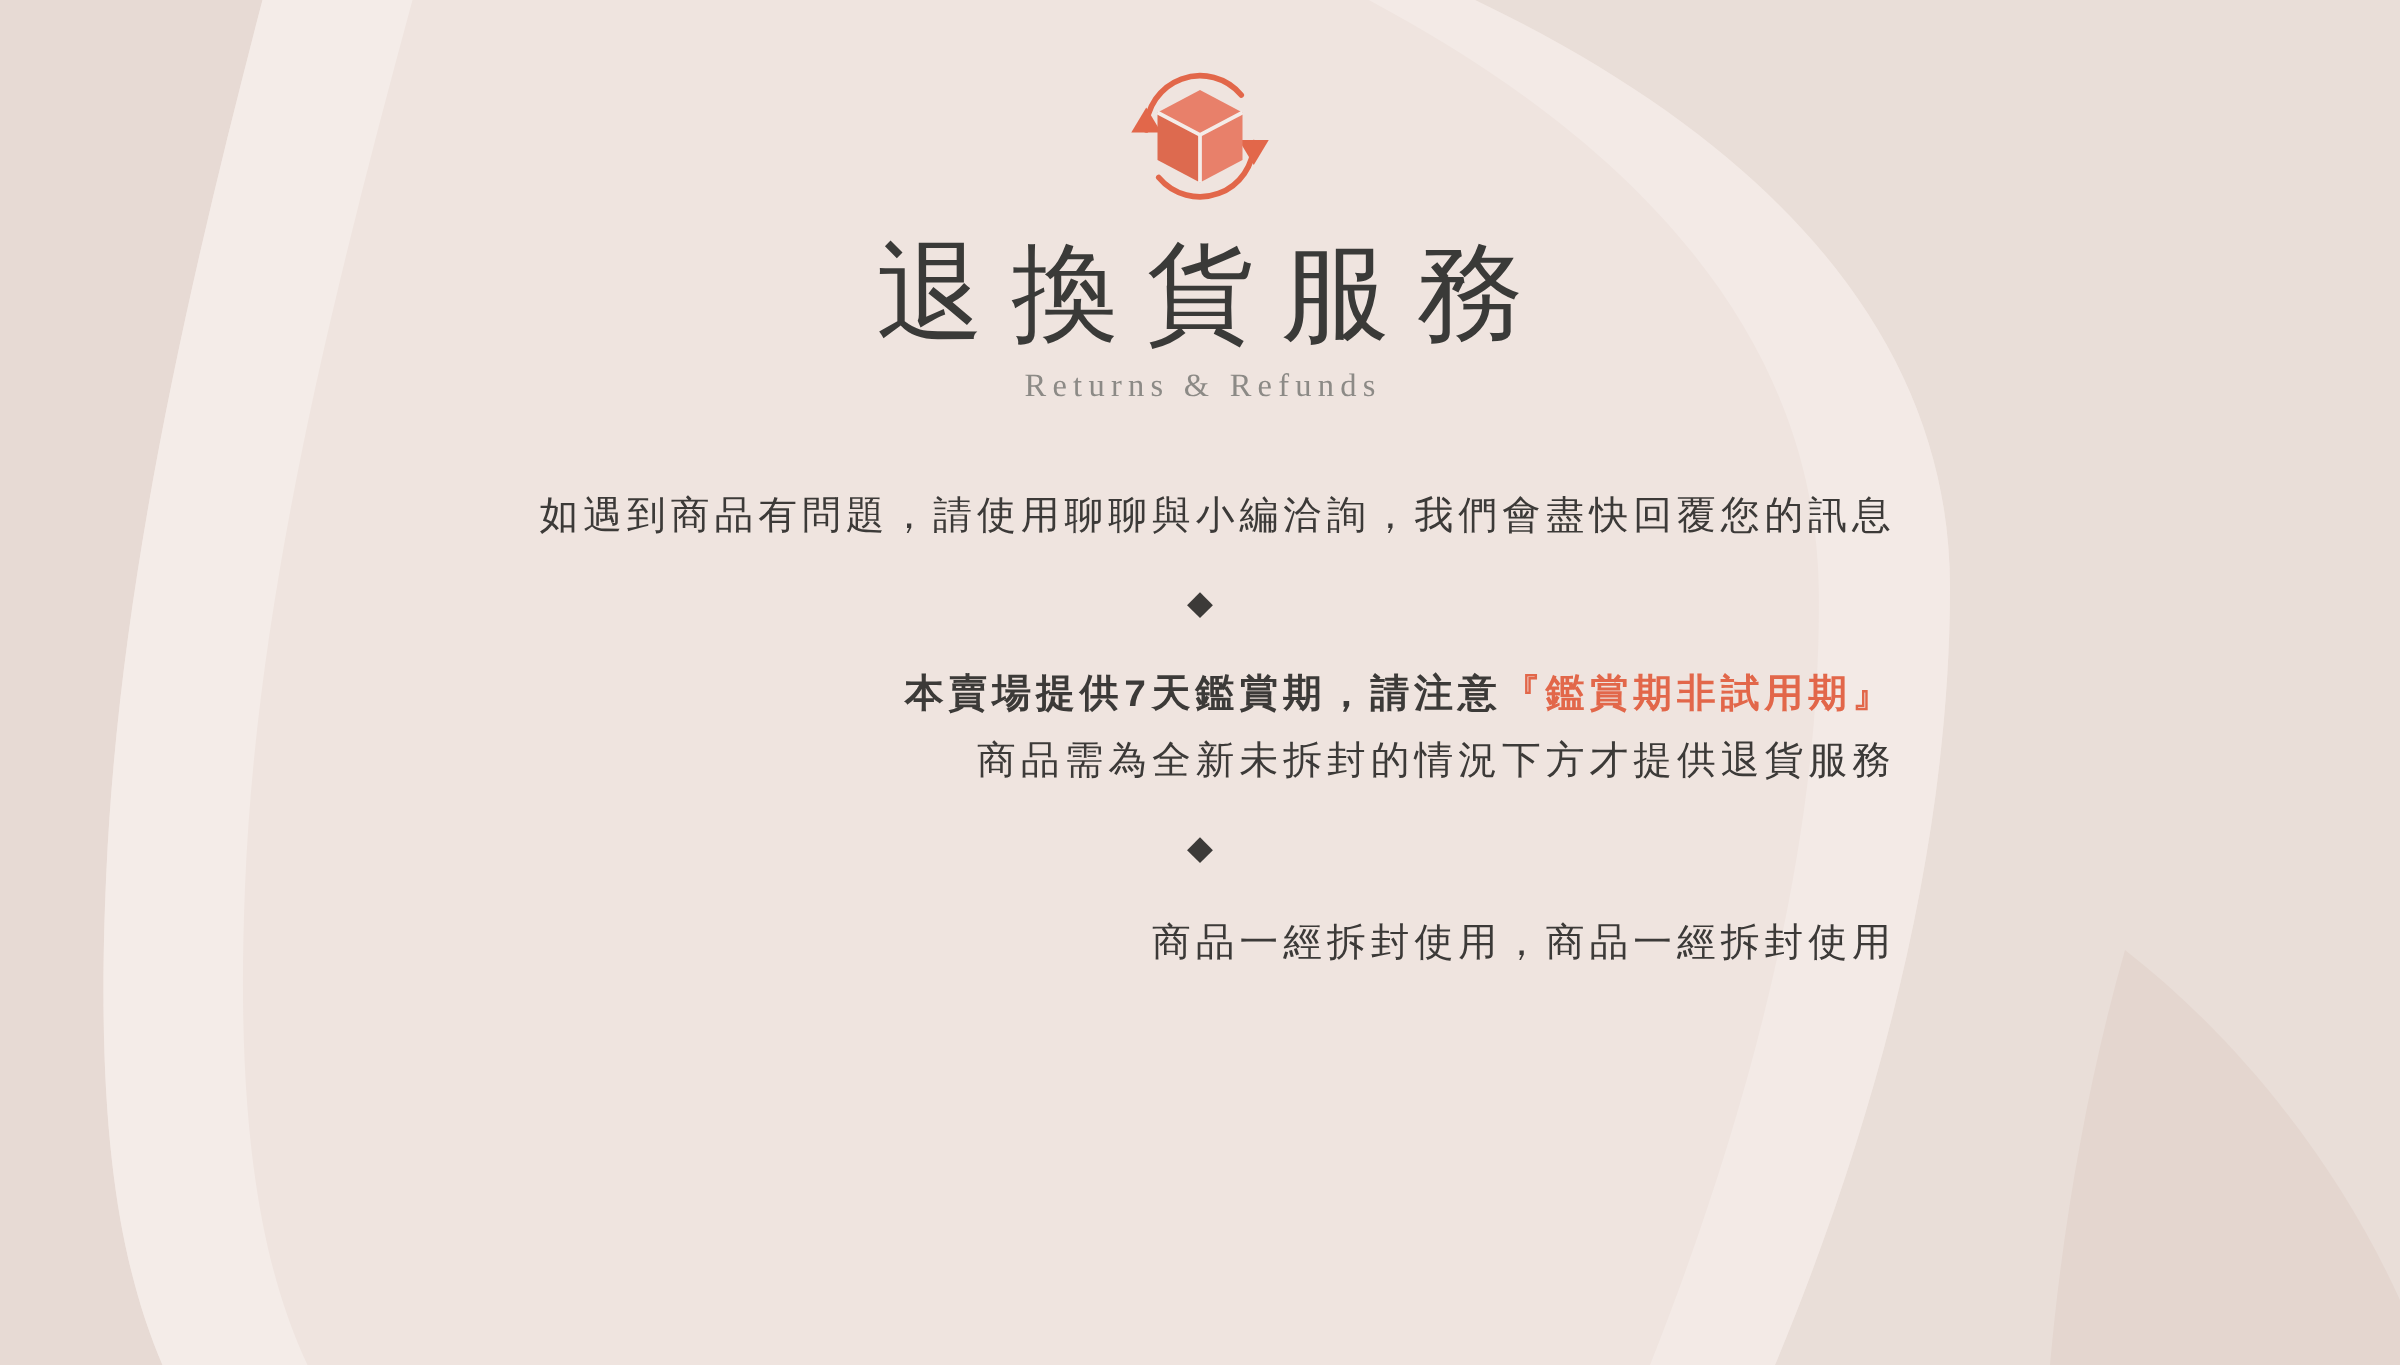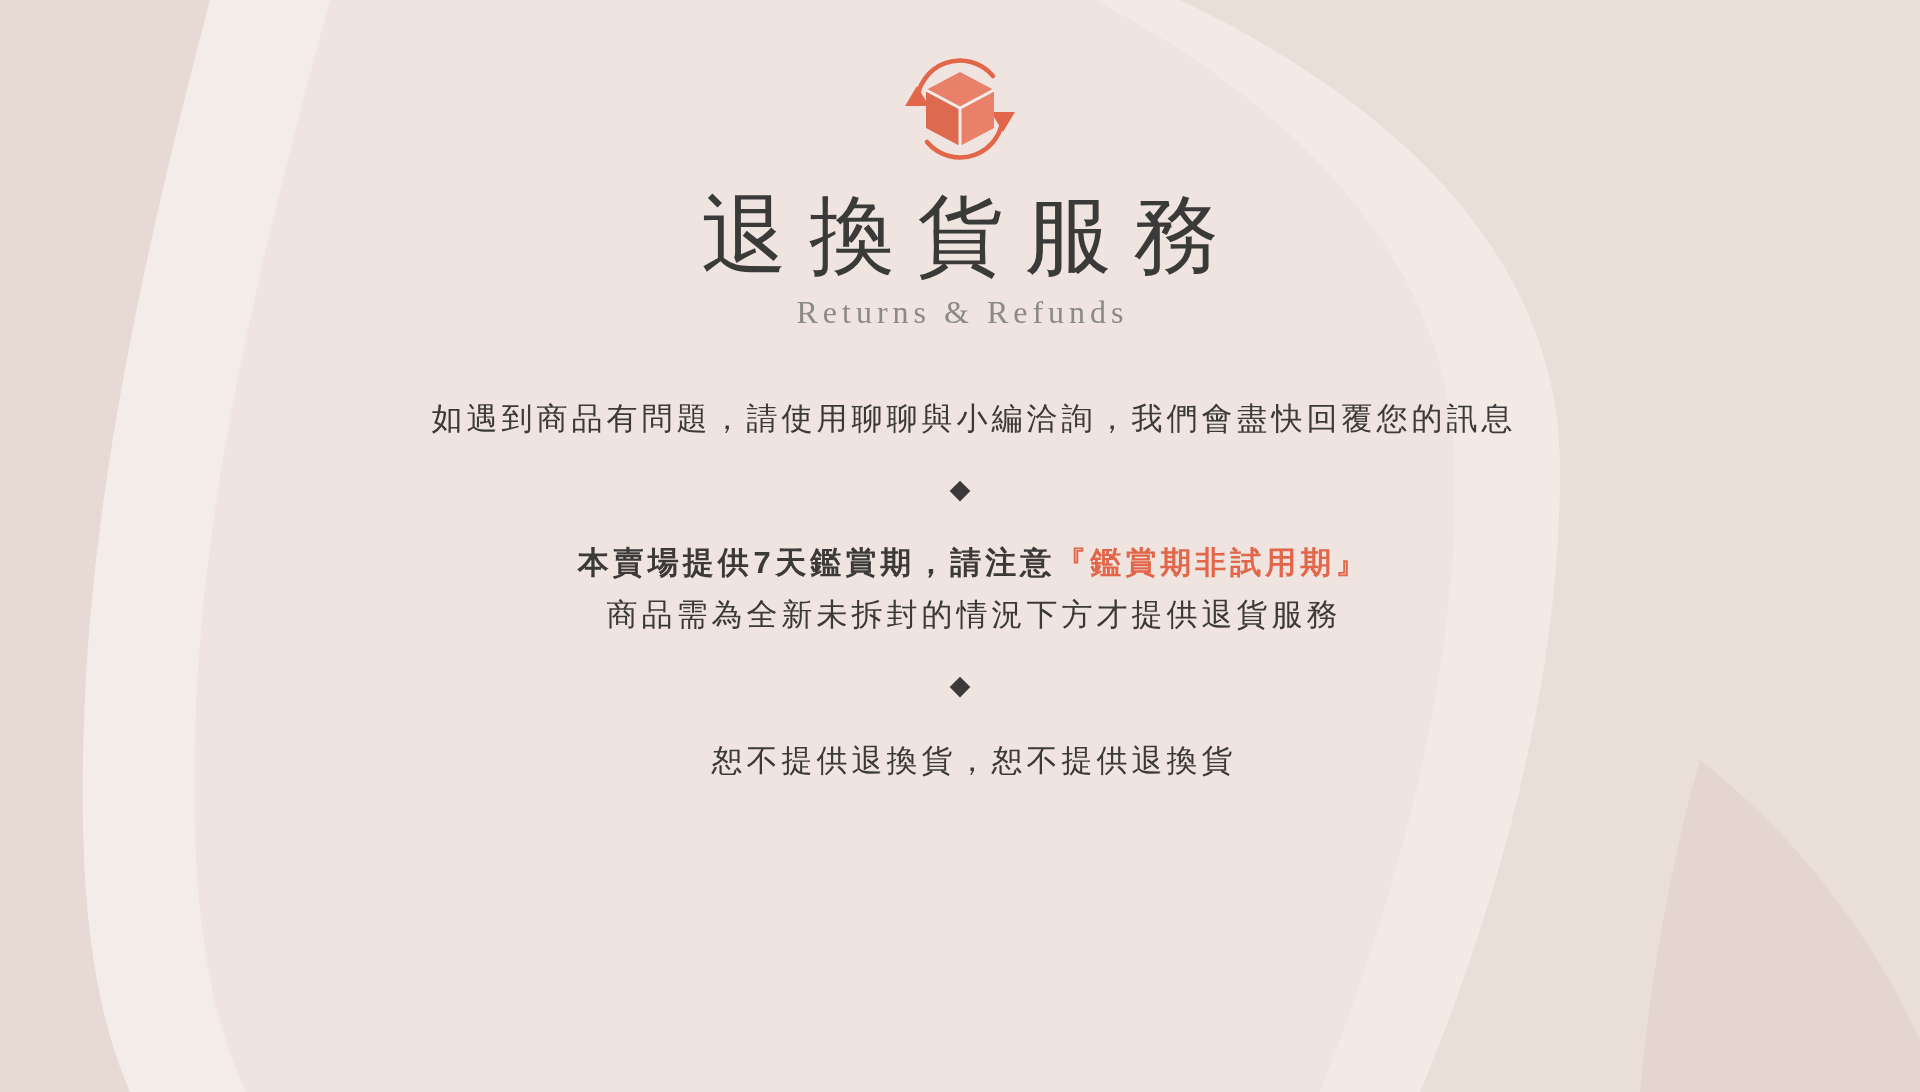--- a/index.html
+++ b/index.html
@@ -56,21 +56,21 @@
     line-height: 1.0;
     letter-spacing: 22px;
     text-indent: 22px;
     color: #3a3a38;
     font-weight: 400;
     font-family: "Liberation Sans", sans-serif;
   }
 
   .subtitle {
     margin-top: 16px;
-    font-size: 32px;
+    font-size: 26px;
     letter-spacing: 5px;
     text-indent: 5px;
     color: #8c8a86;
     font-family: "Liberation Serif", serif;
   }
 
   .body-block {
     margin-top: 66px;
     text-align: center;
     color: #3c3a38;
@@ -101,21 +101,21 @@
     font-size: 22px;
     color: #3c3a38;
     line-height: 1;
     letter-spacing: 0;
   }
 
   .para {
     display: flex;
     flex-direction: column;
     gap: 6px;
-    align-items: center;
+    align-items: flex-end;
     margin-left: 24px;
   }
 </style>
 </head>
 <body>
 
 <div class="page">
 
   <svg class="bg-layer" viewBox="0 0 1920 1092" preserveAspectRatio="none">
     <rect x="0" y="0" width="1920" height="1092" fill="#efe4df"></rect>
@@ -161,18 +161,18 @@
       <div class="para">
         <div class="line bold">
           <span>本賣場提供7天鑑賞期，請注意</span><span class="accent">『鑑賞期非試用期』</span>
         </div>
         <div class="line">商品需為全新未拆封的情況下方才提供退貨服務</div>
       </div>
 
       <div class="divider">◆</div>
 
       <div class="para">
-        <div class="line">恕不提供退換貨，恕不提供退換貨</div>
+        <div class="line">商品一經拆封使用，商品一經拆封使用</div>
       </div>
 
     </div>
   </div>
 </div>
 
 </body></html>

